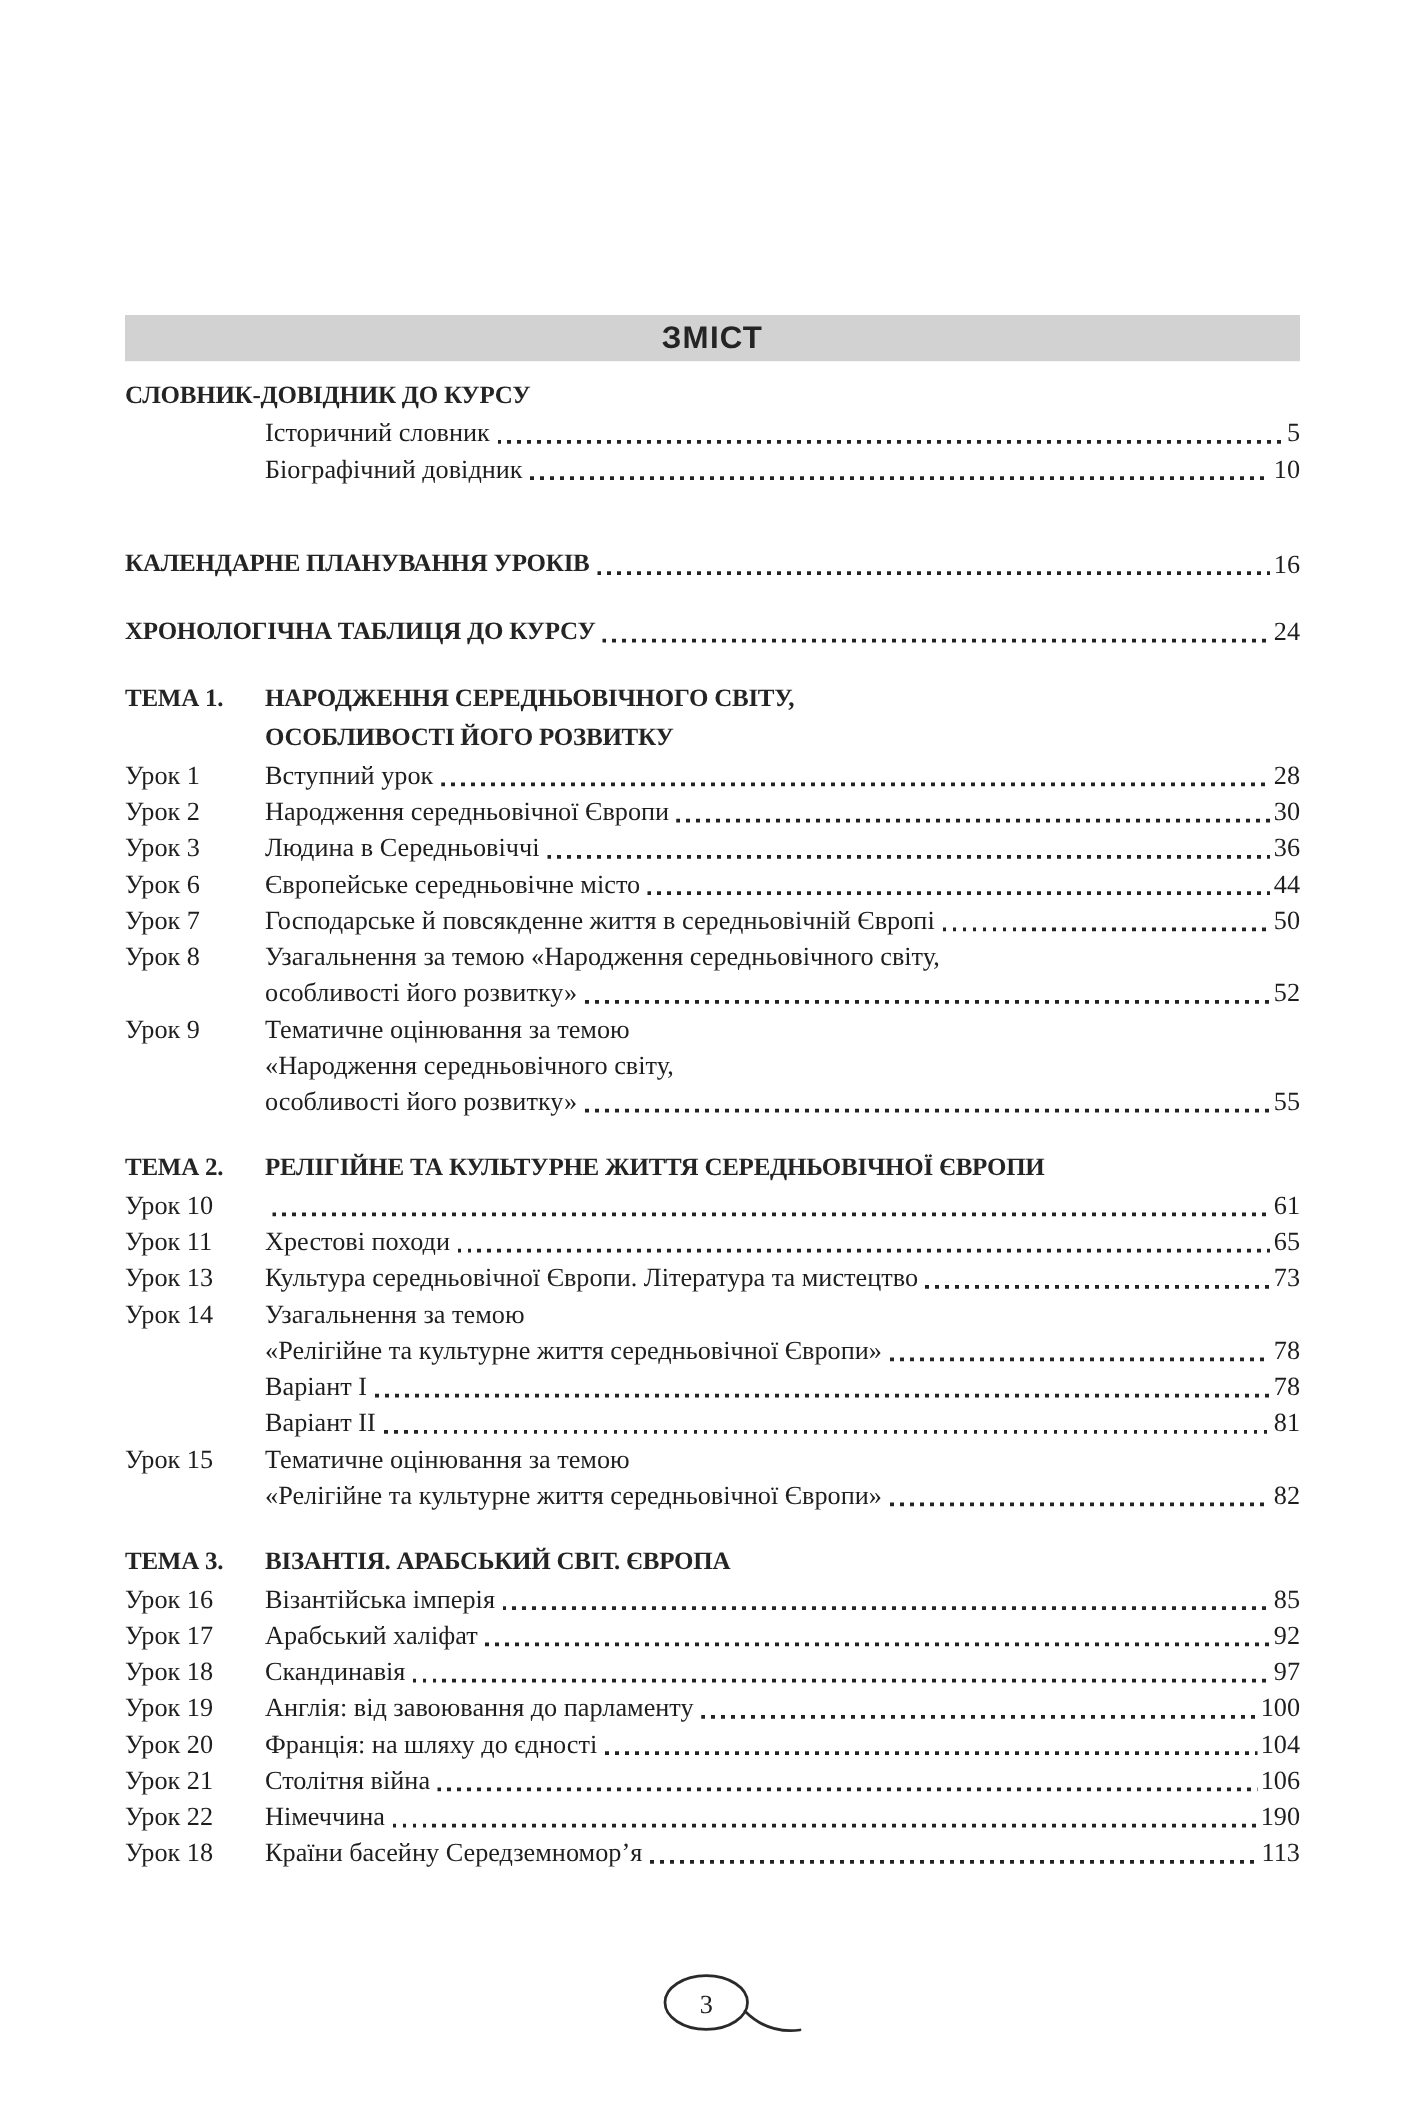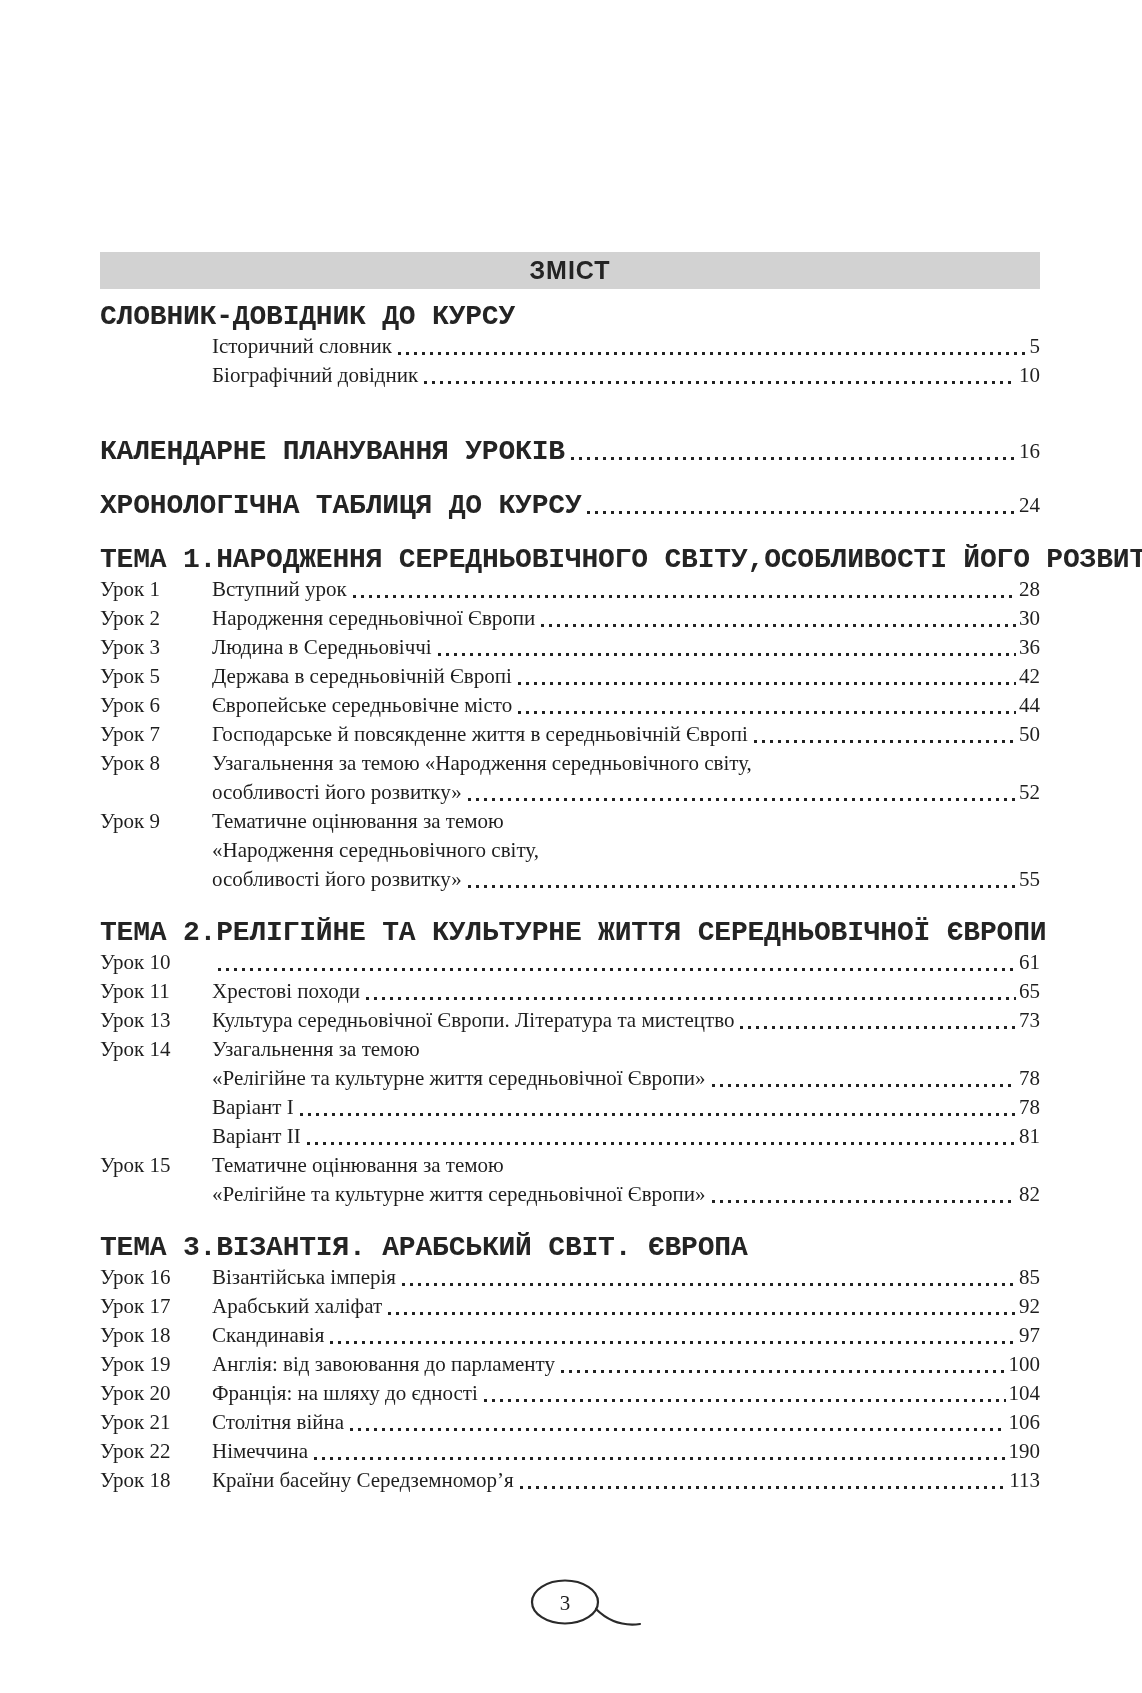--- a/index.html
+++ b/index.html
@@ -24,27 +24,27 @@
     font-weight:700;font-size:25px;letter-spacing:1px;color:#242424;
   }
   #toc .toc-section{margin-top:23px;}
   #toc .toc-section:nth-child(1){margin-top:12px;}
   #toc .toc-section:nth-child(2){margin-top:46px;text-align:center;}
 
   .toc-row{display:flex;line-height:29px;}
   .head-row{line-height:31px;}
   .serif{font-family:"Liberation Serif",serif;font-size:21px;color:#1e1e1e;}
   .sans-head{
-    font-family:Liberation Mono, monospace;
-    font-size:28px;font-weight:700;letter-spacing:-0.2px;
+    font-family:Liberation Serif, serif;
+    font-size:20px;font-weight:700;letter-spacing:-0.2px;
     line-height:31px;white-space:nowrap;color:#242424;
   }
   .col-label{flex:0 0 112px;white-space:nowrap;}
   .col-title{white-space:nowrap;}
-  .head-col{display:flex;flex-direction:row;justify-content:center;}
+  .head-col{display:flex;flex-direction:column;justify-content:center;}
   .leader{
     flex:1 1 auto;min-width:18px;margin:0 3px 0 6px;
     background-image:repeating-linear-gradient(to right,var(--dot,#222) 0 3px,transparent 3px 8px);
     background-size:100% 3px;background-repeat:no-repeat;
     background-position:0 calc(100% - 6px);
   }
   .head-row .leader{background-position:0 calc(100% - 7px);}
   .pageno{white-space:nowrap;}
 
   .footer-ornament{position:absolute;left:527px;top:1577px;}
@@ -109,26 +109,20 @@
             <span class="leader"></span>
             <span class="pageno serif">30</span>
           </div>
           <div class="toc-row">
             <span class="col-label serif">Урок 3</span>
             <span class="col-title serif">Людина в Середньовіччі</span>
             <span class="leader"></span>
             <span class="pageno serif">36</span>
           </div>
           <div class="toc-row">
-            <span class="col-label serif">Урок 5</span>
-            <span class="col-title serif">Держава в середньовічній Європі</span>
-            <span class="leader"></span>
-            <span class="pageno serif">42</span>
-          </div>
-          <div class="toc-row">
             <span class="col-label serif">Урок 6</span>
             <span class="col-title serif">Європейське середньовічне місто</span>
             <span class="leader"></span>
             <span class="pageno serif">44</span>
           </div>
           <div class="toc-row">
             <span class="col-label serif">Урок 7</span>
             <span class="col-title serif">Господарське й повсякденне життя в середньовічній Європі</span>
             <span class="leader"></span>
             <span class="pageno serif">50</span>

